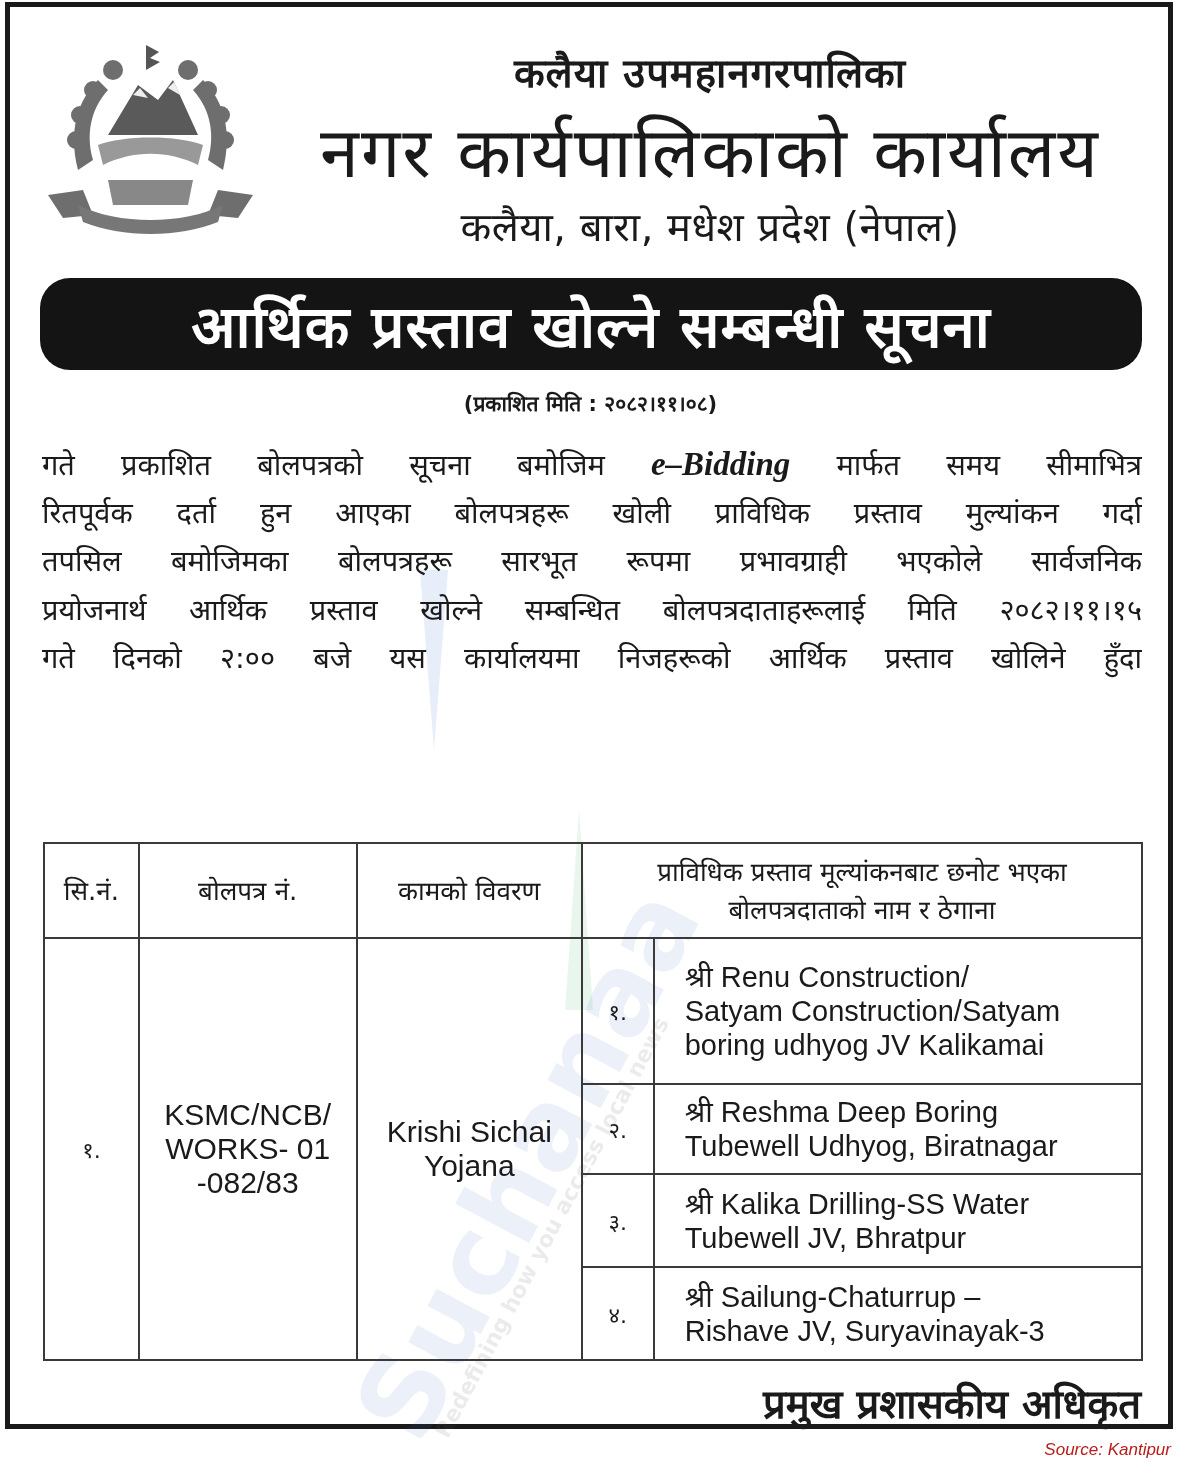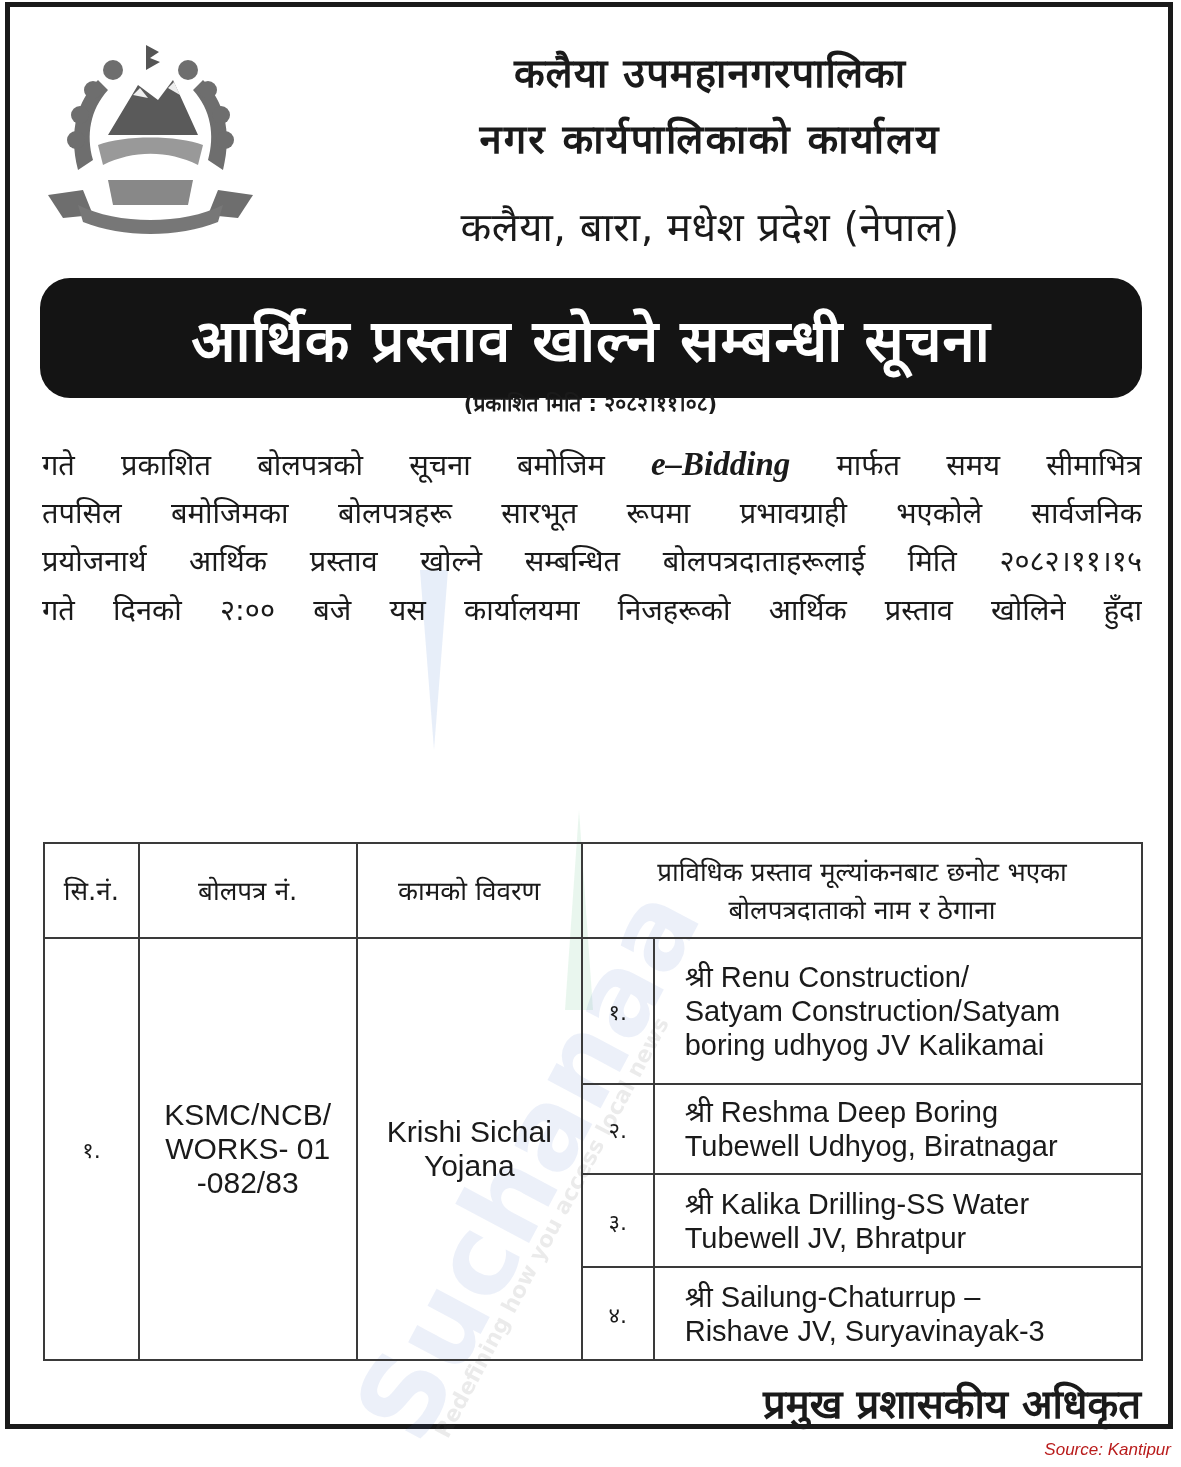--- a/index.html
+++ b/index.html
@@ -27,25 +27,25 @@
       position: absolute; width: 0; height: 0;
       border-left: 14px solid transparent; border-right: 14px solid transparent;
     }
 
     
     .emblem {
       position: absolute; left: 38px; top: 40px; width: 225px; height: 200px; z-index: 1;
     }
     .header-text { position: absolute; left: 270px; width: 880px; text-align: center; z-index: 1; }
     .line1 { top: 44px; font-size: 40px; font-weight: bold; letter-spacing: 1px; }
-    .line2 { top: 110px; font-size: 40px; font-weight: bold; letter-spacing: 2px; }
+    .line2 { top: 102px; font-size: 70px; font-weight: normal; letter-spacing: 2px; }
     .line3 { top: 198px; font-size: 40px; letter-spacing: 0.5px; }
 
     .banner {
-      position: absolute; left: 40px; top: 278px; width: 1102px; height: 120px;
+      position: absolute; left: 40px; top: 278px; width: 1102px; height: 92px;
       background: #141414; border-radius: 30px; z-index: 1;
       display: flex; align-items: center; justify-content: center;
     }
     .banner span { color: #fff; font-size: 58px; font-weight: bold; letter-spacing: 1px; }
 
     .pubdate {
       position: absolute; left: 0; width: 1181px; top: 389px; text-align: center;
       font-size: 21px; font-weight: bold; z-index: 1;
     }
 
@@ -120,20 +120,21 @@
 </div>
 
 <div class="pubdate">(प्रकाशित मिति : २०८२।११।०८)</div>
 
 <div class="body-text">
   <span class="line">
     <span>गते प्रकाशित बोलपत्रको सूचना बमोजिम</span>
     <b>e–Bidding</b>
     <span>मार्फत समय सीमाभित्र</span>
   </span>
+  <span class="line">रितपूर्वक दर्ता हुन आएका बोलपत्रहरू खोली प्राविधिक प्रस्ताव मुल्यांकन गर्दा</span>
   <span class="line">तपसिल बमोजिमका बोलपत्रहरू सारभूत रूपमा प्रभावग्राही भएकोले सार्वजनिक</span>
   <span class="line">प्रयोजनार्थ आर्थिक प्रस्ताव खोल्ने सम्बन्धित बोलपत्रदाताहरूलाई मिति २०८२।११।१५</span>
   <span class="line">गते दिनको २:०० बजे यस कार्यालयमा निजहरूको आर्थिक प्रस्ताव खोलिने हुँदा</span>
 </div>
 
 <table class="tbl">
   <colgroup>
     <col style="width:95px">
       <col style="width:218px">
       <col style="width:226px">

